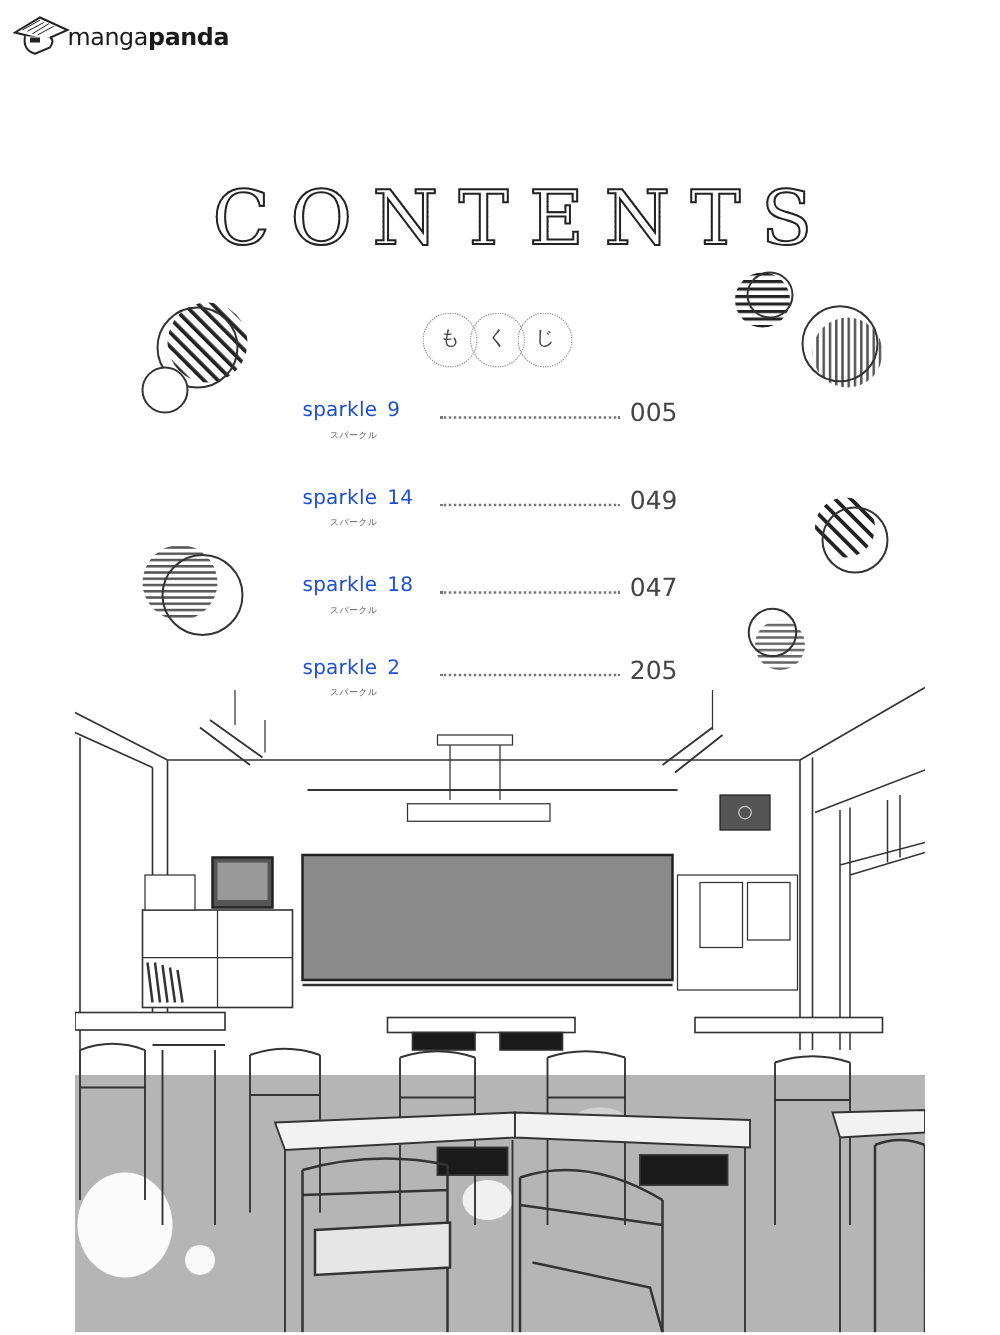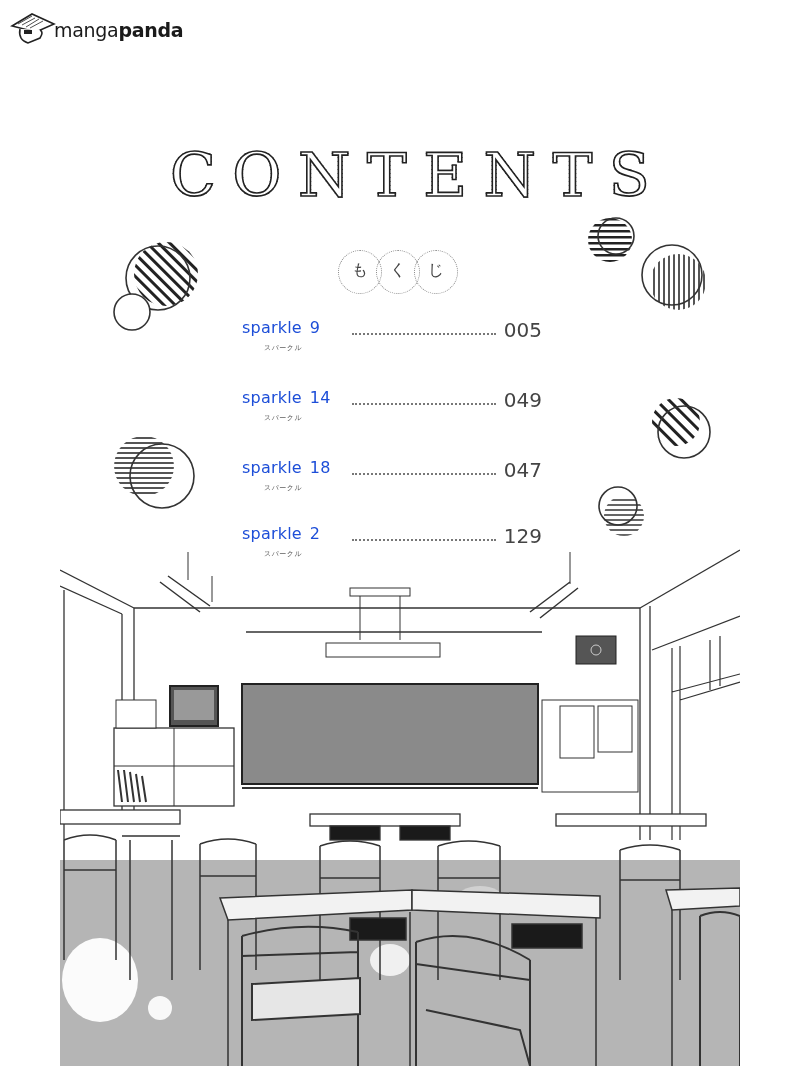--- a/index.html
+++ b/index.html
@@ -83,21 +83,21 @@
   <div class="toc-row" style="top:140px">
     <span class="toc-main"><span>sparkle</span><span class="toc-num">18</span></span>
     <span class="toc-sub">スパークル</span>
     <span class="toc-dots"></span>
     <span class="toc-page">047</span>
   </div>
   <div class="toc-row" style="top:206px">
     <span class="toc-main"><span>sparkle</span><span class="toc-num">2</span></span>
     <span class="toc-sub">スパークル</span>
     <span class="toc-dots"></span>
-    <span class="toc-page">129</span>
+    <span class="toc-page">205</span>
   </div>
 </div>
 
 <svg class="deco" style="left:108px;top:240px" width="100" height="100" viewBox="0 0 100 100">
   <defs>
     <clipPath id="cp1">
         <circle cx="58" cy="34" r="32"></circle>
       </clipPath>
     <pattern id="diag" width="8" height="8" patternUnits="userSpaceOnUse" patternTransform="rotate(-45)">
         <rect width="3" height="8" fill="#222"></rect>

